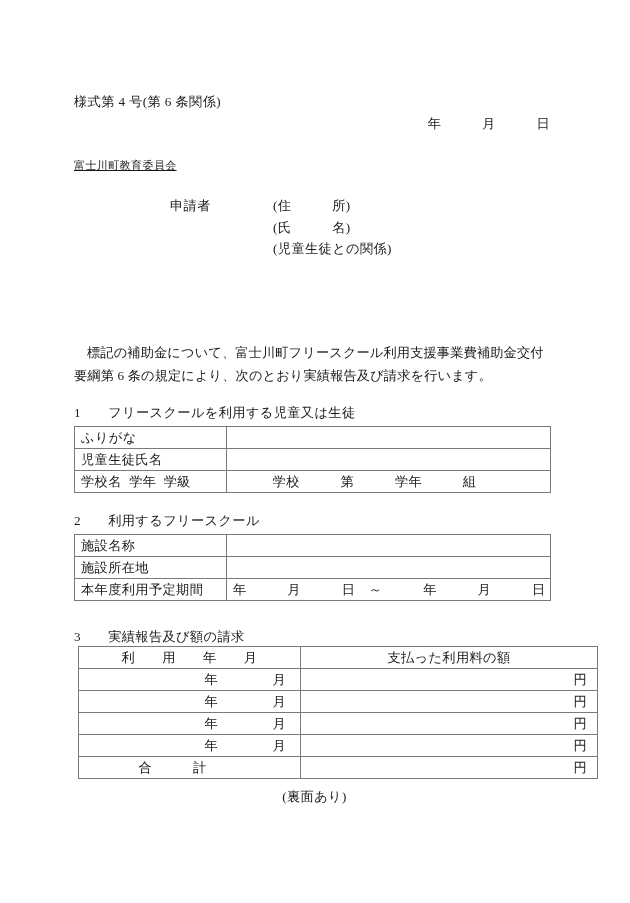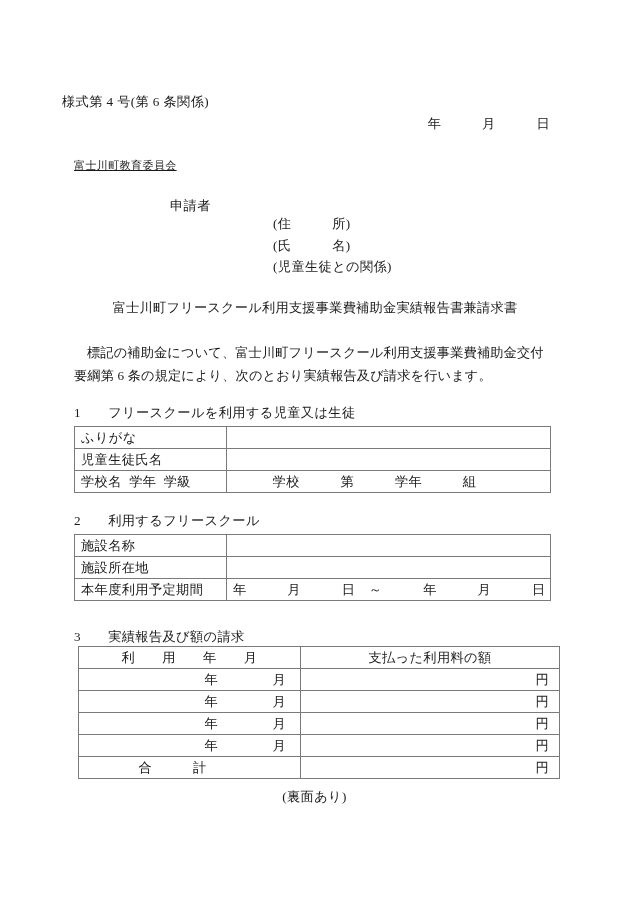--- a/index.html
+++ b/index.html
@@ -23,21 +23,21 @@
     left: 0; top: 0;
     width: 630px;
     height: 903px;
     padding: 0;
     box-sizing: border-box;
   }
 
   
   .form-no {
     position: absolute;
-    left: 62px;
+    left: 74px;
     top: 95px;
     font-size: 13.2px;
     letter-spacing: 0.4px;
     white-space: pre;
   }
   .date-line {
     position: absolute;
     right: 80px;
     top: 118px;
     font-size: 13.2px;
@@ -68,21 +68,20 @@
     height: 21.5px;
     white-space: pre;
     letter-spacing: 0.4px;
   }
   .applicant-label {
     width: 103px;
     flex: 0 0 103px;
   }
   .applicant-value {
     white-space: pre;
-    margin-top: 18px;
   }
 
   
   .doc-title {
     position: absolute;
     left: 0;
     top: 301px;
     width: 630px;
     text-align: center;
     font-size: 13.2px;
@@ -147,21 +146,21 @@
     width: 152px;
   }
   td.label-cell { text-align: left; }
   td.value-cell { text-align: left; }
   td.value-cell.centered { text-align: center; padding-right: 34px; }
   td.value-cell.range { text-align: center; padding-right: 10px; }
 
   
   #table-claim {
     left: 78px;
-    width: 482px;
+    width: 520px;
     top: 646px;
   }
   #table-claim td.col-month {
     width: 222px;
   }
   #table-claim td.head-cell {
     text-align: center;
   }
   #table-claim td.month-cell {
     text-align: right;
@@ -207,21 +206,20 @@
     <div class="applicant-row">
       <span class="applicant-label"></span>
       <span class="applicant-value">(氏　　　名)</span>
     </div>
     <div class="applicant-row">
       <span class="applicant-label"></span>
       <span class="applicant-value">(児童生徒との関係)</span>
     </div>
   </div>
 
-  <div class="doc-title">富士川町フリースクール利用支援事業費補助金実績報告書兼請求書</div>
 
   <div class="body-para">
     <div class="indent">標記の補助金について、富士川町フリースクール利用支援事業費補助金交付</div>
     <div>要綱第 6 条の規定により、次のとおり実績報告及び請求を行います。</div>
   </div>
 
   <div class="section-heading" id="sec1-heading">1　　フリースクールを利用する児童又は生徒</div>
 
   <table class="form-table" id="table-student">
     <tbody>

